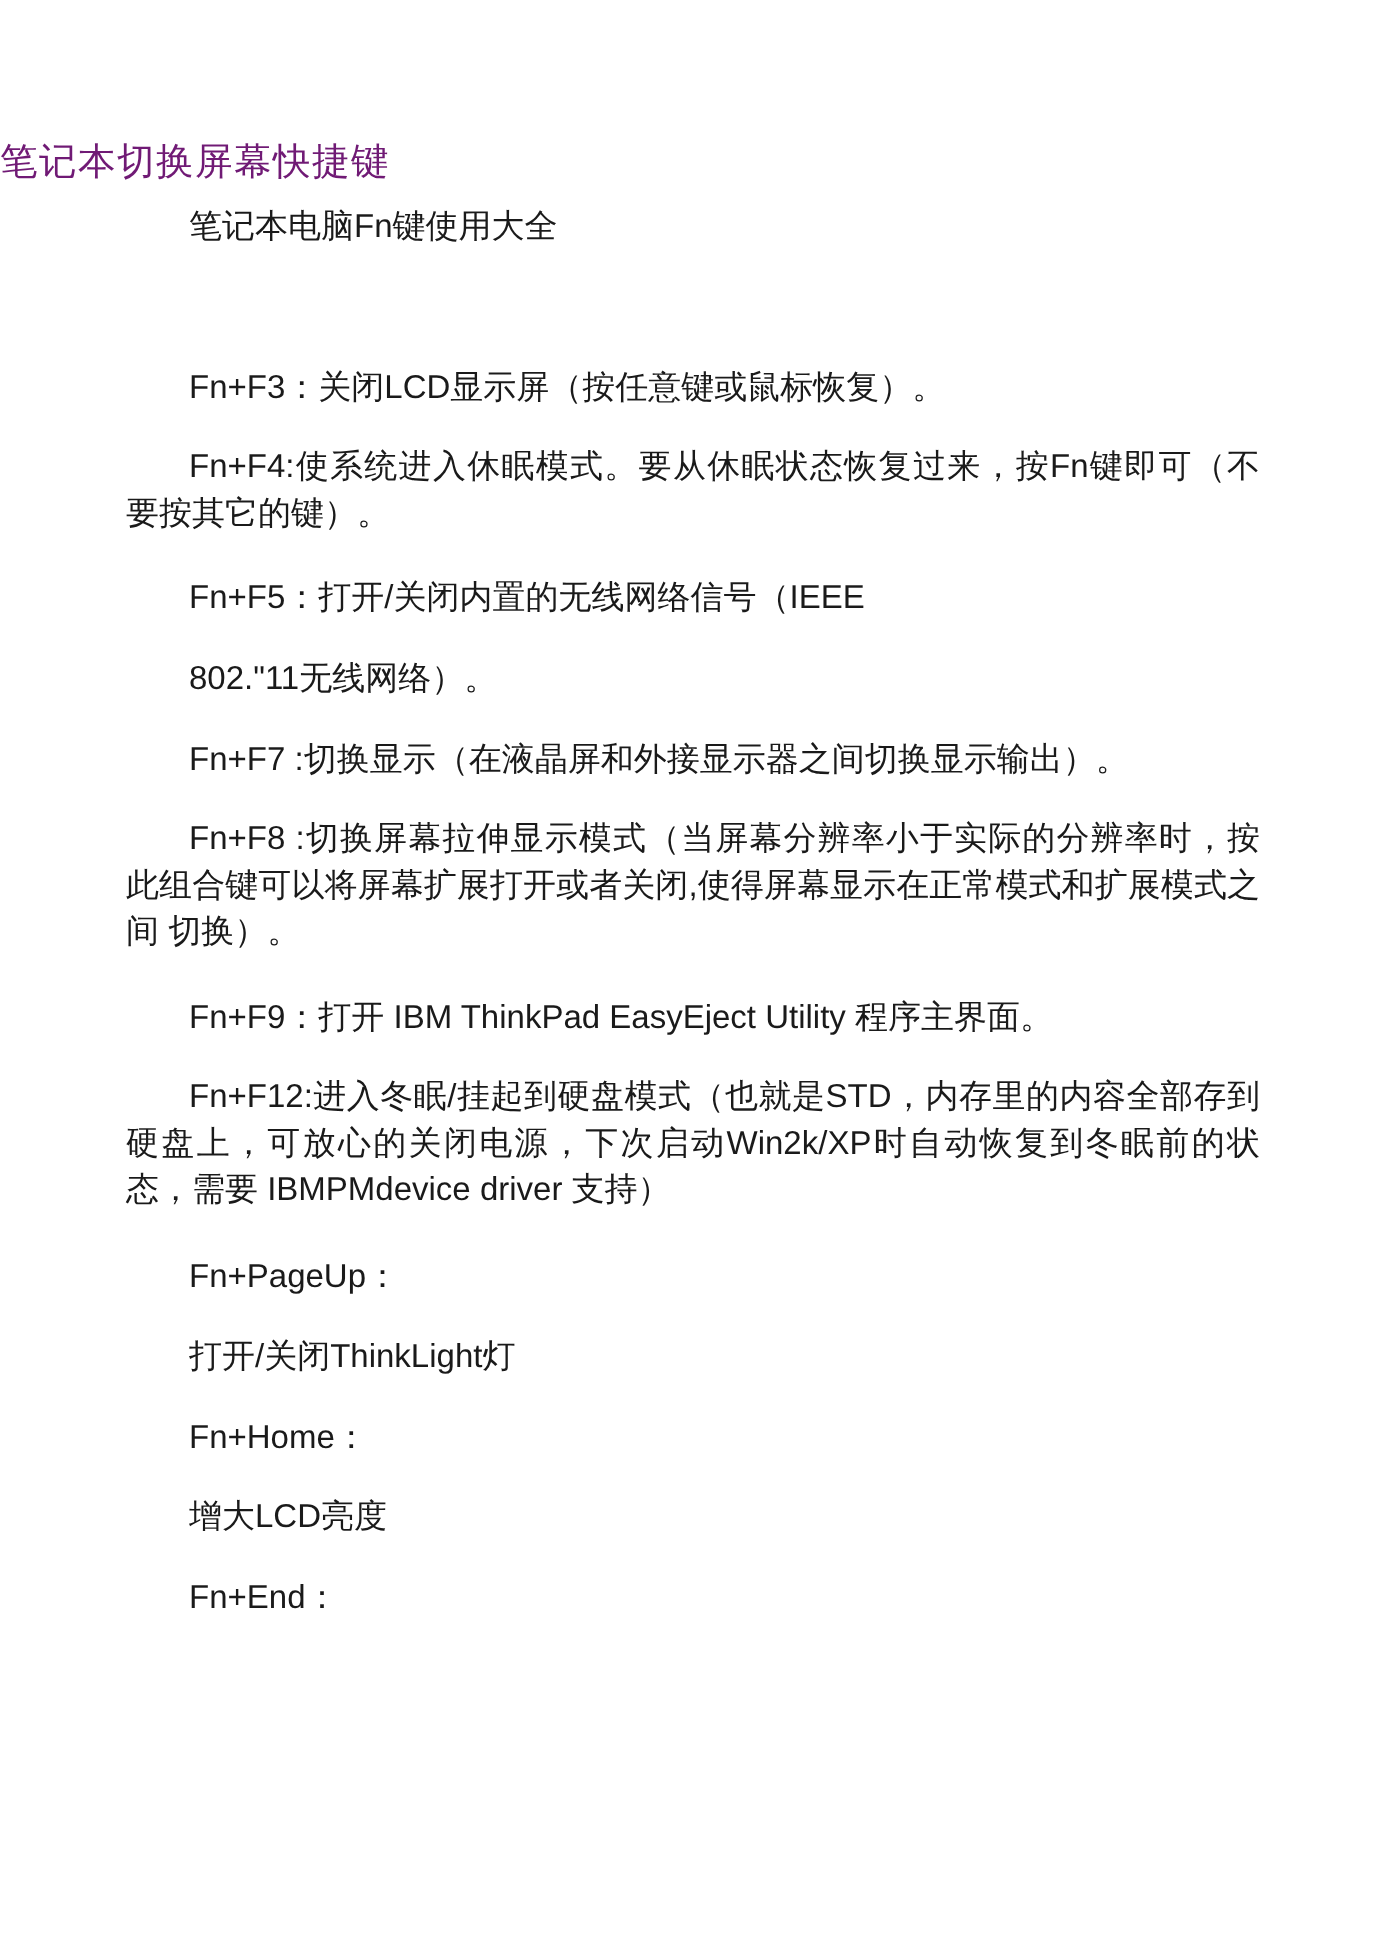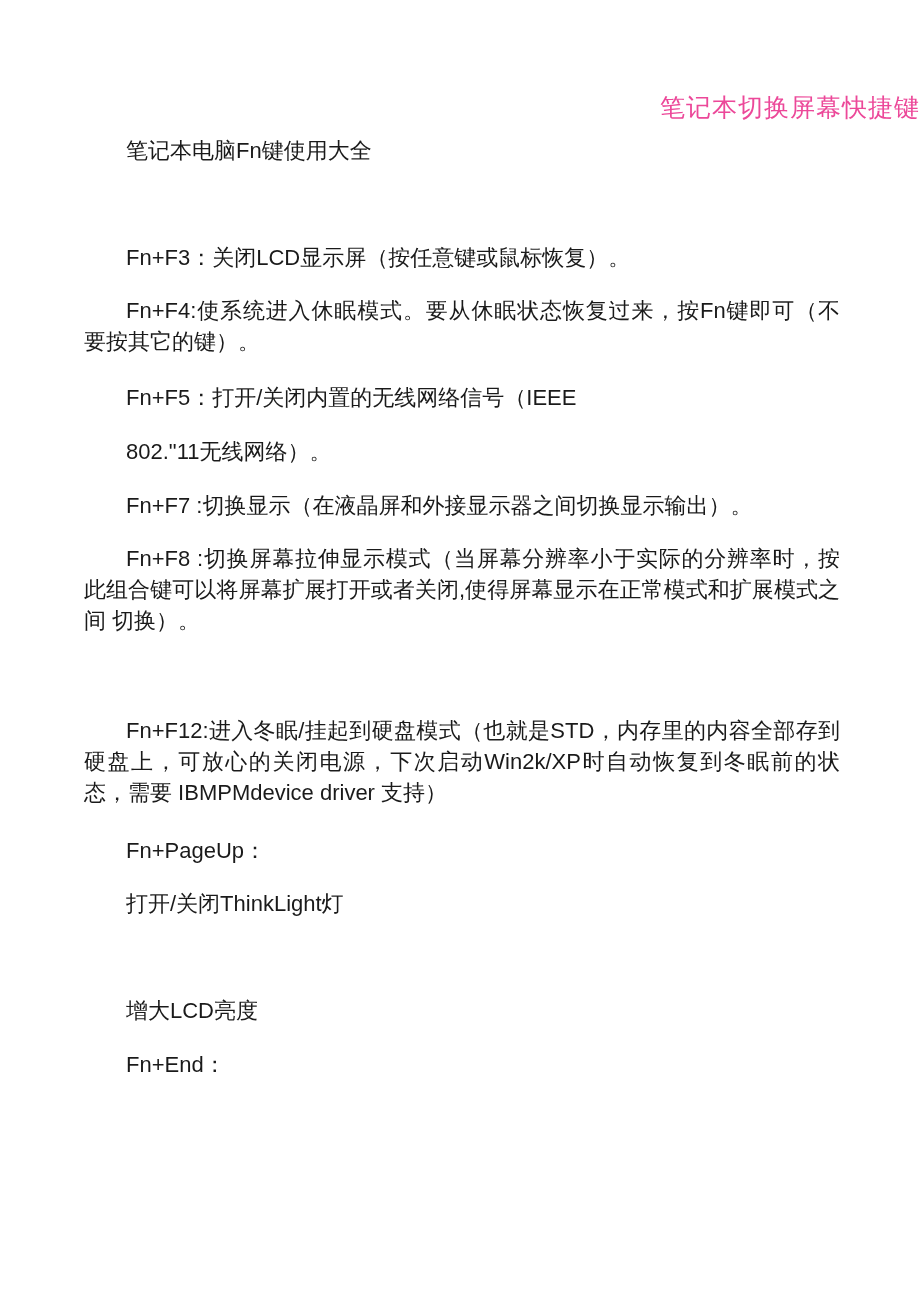--- a/index.html
+++ b/index.html
@@ -17,24 +17,24 @@
     }
     .page {
       position: absolute;
       left: 0; top: 0;
       width: 920px; height: 1302px;
     }
     .title {
       position: absolute;
       left: 0; top: 88px;
       width: 920px;
-      text-align: right;
+      text-align: left;
       font-family: "DejaVu Serif", "Liberation Serif", serif;
       font-size: 25px;
-      color: #ec4899;
+      color: #701a75;
       letter-spacing: 1px;
       line-height: 40px;
     }
     .para {
       position: absolute;
       left: 84px;
       width: 756px;
       font-size: 22px;
       line-height: 31px;
       text-indent: 42px;
@@ -48,18 +48,20 @@
 <div class="page">
   <div class="title">笔记本切换屏幕快捷键</div>
 
   <p class="para" style="top:135px;margin:0;">笔记本电脑Fn键使用大全</p>
   <p class="para" style="top:242px;margin:0;">Fn+F3：关闭LCD显示屏（按任意键或鼠标恢复）。</p>
   <p class="para" style="top:295px;margin:0;">Fn+F4:使系统进入休眠模式。要从休眠状态恢复过来，按Fn键即可（不 要按其它的键）。</p>
   <p class="para" style="top:382px;margin:0;">Fn+F5：打开/关闭内置的无线网络信号（IEEE</p>
   <p class="para" style="top:436px;margin:0;">802."11无线网络）。</p>
   <p class="para" style="top:490px;margin:0;">Fn+F7 :切换显示（在液晶屏和外接显示器之间切换显示输出）。</p>
   <p class="para" style="top:543px;margin:0;">Fn+F8 :切换屏幕拉伸显示模式（当屏幕分辨率小于实际的分辨率时，按此组合键可以将屏幕扩展打开或者关闭,使得屏幕显示在正常模式和扩展模式之间 切换）。</p>
+  <p class="para" style="top:662px;margin:0;">Fn+F9：打开  IBM ThinkPad EasyEject Utility 程序主界面。</p>
   <p class="para" style="top:715px;margin:0;">Fn+F12:进入冬眠/挂起到硬盘模式（也就是STD，内存里的内容全部存到硬盘上，可放心的关闭电源，下次启动Win2k/XP时自动恢复到冬眠前的状态，需要  IBMPMdevice driver 支持）</p>
   <p class="para" style="top:835px;margin:0;">Fn+PageUp：</p>
   <p class="para" style="top:888px;margin:0;">打开/关闭ThinkLight灯</p>
+  <p class="para" style="top:942px;margin:0;">Fn+Home：</p>
   <p class="para" style="top:995px;margin:0;">增大LCD亮度</p>
   <p class="para" style="top:1049px;margin:0;">Fn+End：</p>
 </div>
 
 </body></html>

